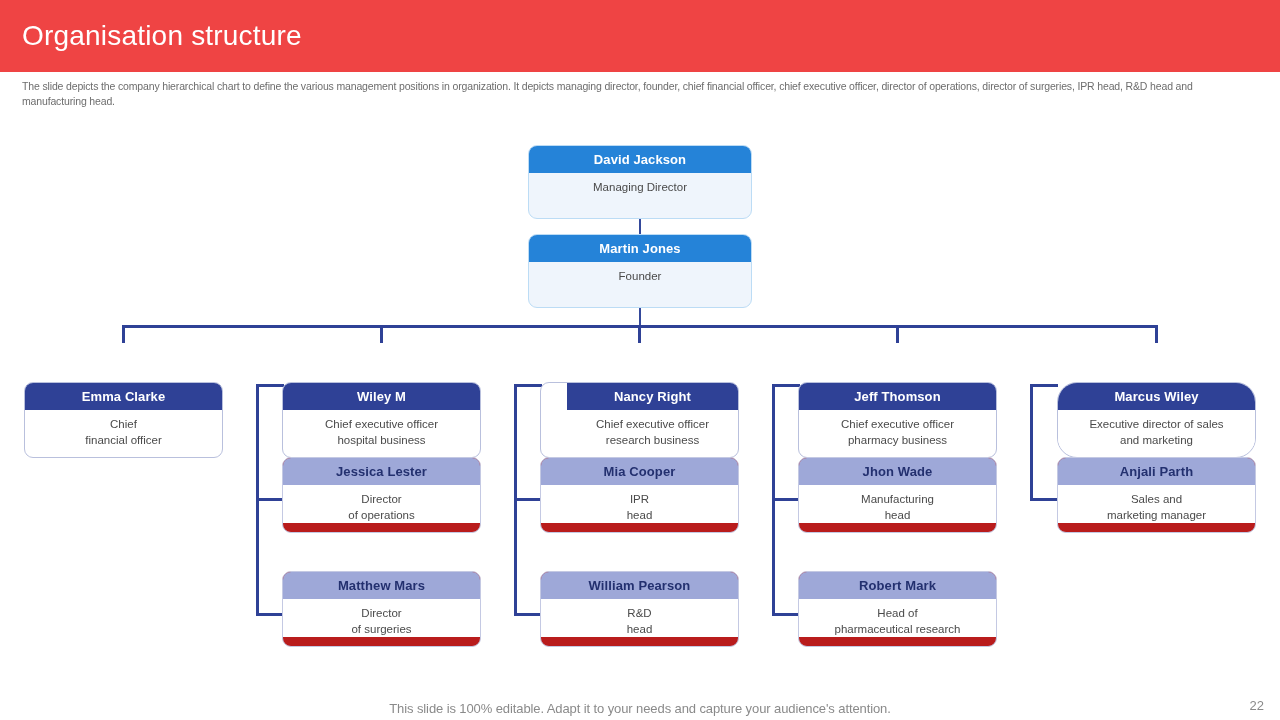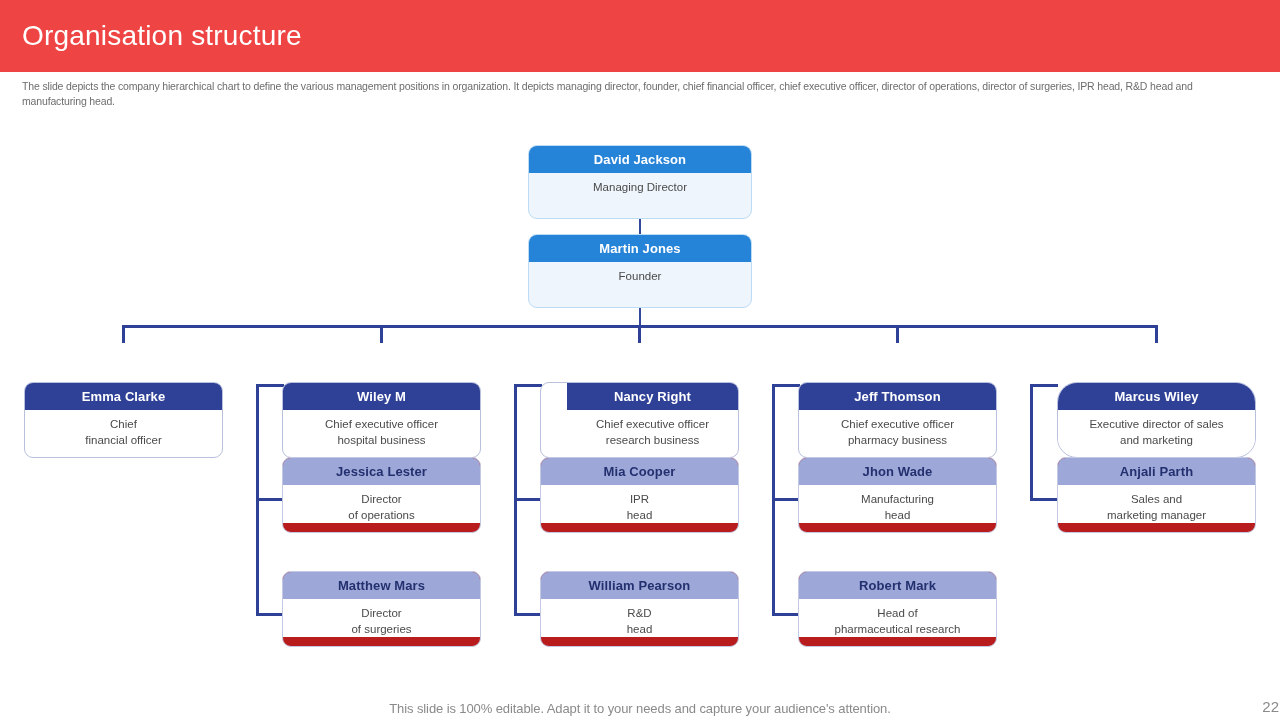--- a/index.html
+++ b/index.html
@@ -108,23 +108,23 @@
     left: 0;
     top: 701px;
     width: 1280px;
     text-align: center;
     font-size: 13px;
     color: #8a8a8a;
     letter-spacing: -0.1px;
   }
   .page-number {
     position: absolute;
-    right: 1px;
+    right: 16px;
     top: 698px;
-    font-size: 15px;
+    font-size: 13px;
     color: #8a8a8a;
   }
 </style>
 </head>
 <body>
 
 <div class="title-bar">
   <div class="slide-title">Organisation structure</div>
 </div>
 

